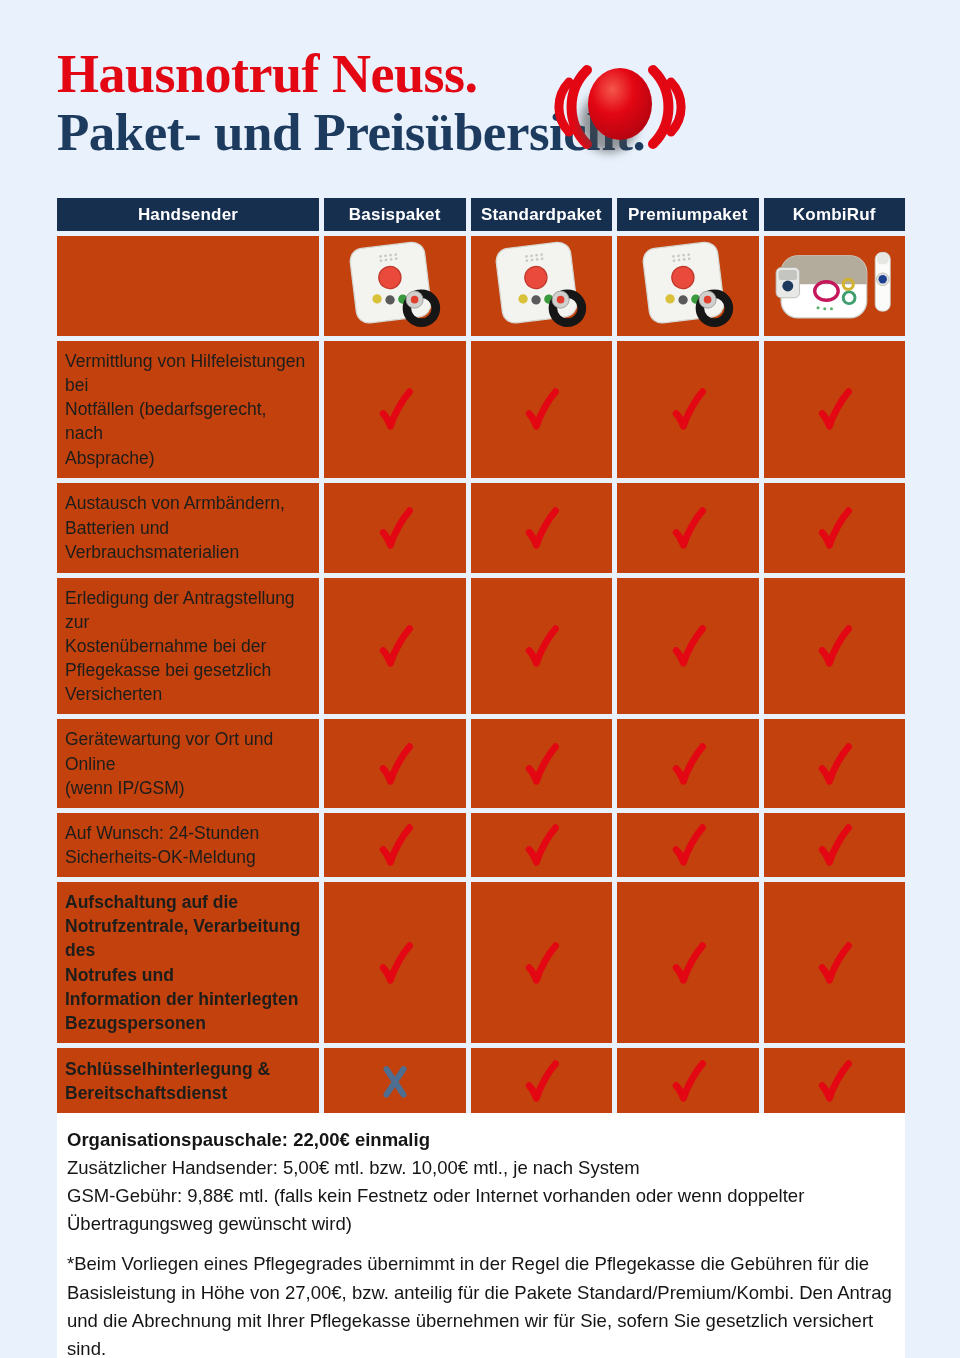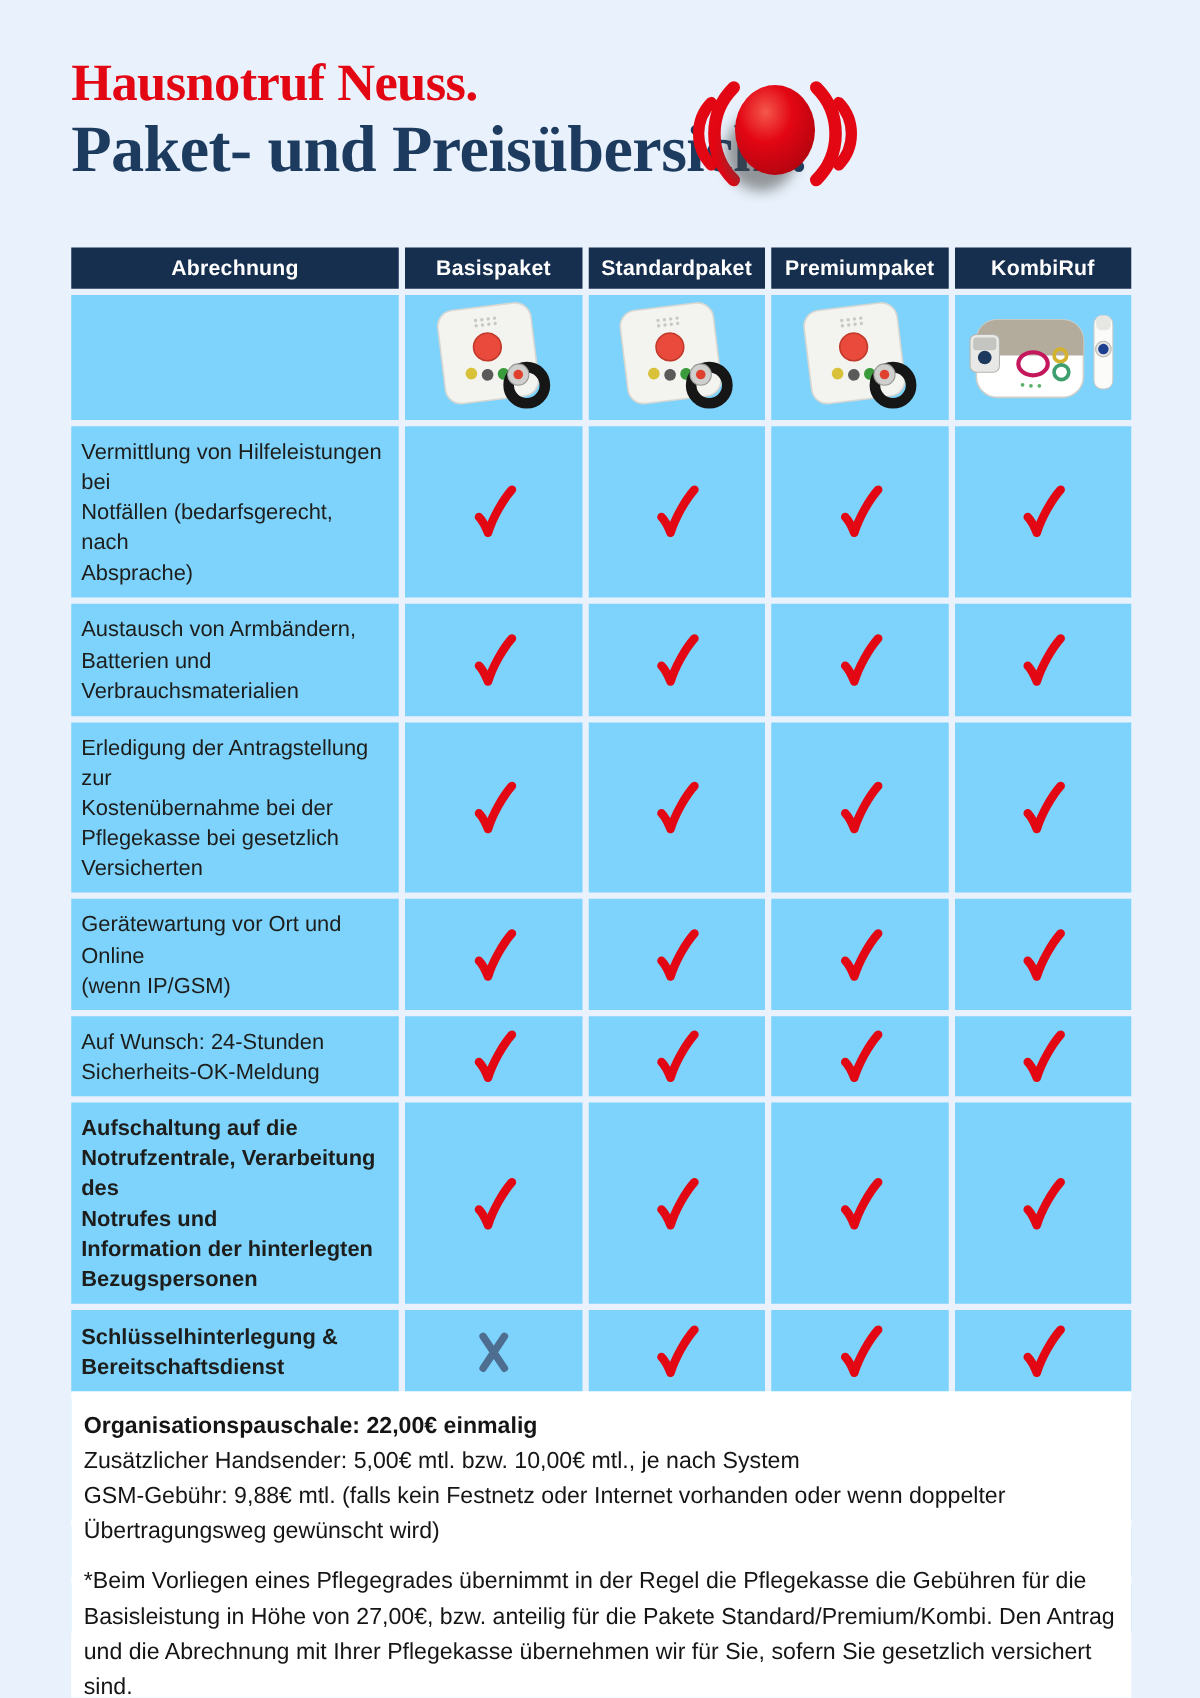--- a/index.html
+++ b/index.html
@@ -10,36 +10,36 @@
     color:#1d1d1b;
     position:relative;
     overflow:hidden;
   }
   .page{position:relative;width:960px;height:1358px;}
 
   
   .brand{position:absolute;left:57px;top:46px;}
   .brand h1{
     margin:0;font-family:"Liberation Serif", serif;font-weight:bold;
-    font-size:42px;line-height:1.04;letter-spacing:-0.5px;color:#e30613;
+    font-size:54px;line-height:1.04;letter-spacing:-0.5px;color:#e30613;
   }
   .brand h2{
     margin:4px 0 0 0;font-family:"Liberation Serif", serif;font-weight:bold;
     font-size:53px;line-height:1.0;letter-spacing:-0.5px;color:#1c3b5e;
   }
   .logo{position:absolute;left:545px;top:52px;width:150px;height:110px;}
 
   
   .table{position:absolute;left:57px;top:198px;width:848px;}
   .trow{
     display:grid;
     grid-template-columns:262px 1fr 1fr 1fr 1fr;
     gap:5px;margin-bottom:5px;
   }
-  .cell{background:#7dd3fc;}
+  .cell{background:#c2410c;}
   .hcell{
     background:#172f4f;color:#ffffff;font-weight:bold;font-size:17px;
     display:flex;align-items:center;justify-content:center;height:33px;
     letter-spacing:0.2px;
   }
   .imgcell{height:100px;display:flex;align-items:center;justify-content:center;}
   .label{
     display:flex;align-items:center;
     padding:8px 10px 8px 8px;
     font-size:17.5px;line-height:1.38;white-space:pre-line;
@@ -88,21 +88,21 @@
       <path d="M126 30 A36 36 0 0 1 126 80" fill="none" stroke="#e30613" stroke-width="9" stroke-linecap="round"></path>
       <path d="M108 18 A52 52 0 0 1 108 92" fill="none" stroke="#e30613" stroke-width="10" stroke-linecap="round"></path>
       <ellipse cx="64" cy="70" rx="29" ry="31" fill="#4a4a4a" opacity="0.55" filter="url(#blurf)"></ellipse>
       <ellipse cx="75" cy="52" rx="32" ry="36" fill="url(#ballg)"></ellipse>
     </svg>
   </div>
 
   <main class="table">
 
     <div class="trow">
-      <div class="hcell">Abrechnung</div>
+      <div class="hcell">Handsender</div>
       <div class="hcell">Basispaket</div>
       <div class="hcell">Standardpaket</div>
       <div class="hcell">Premiumpaket</div>
       <div class="hcell">KombiRuf</div>
     </div>
 
     <div class="trow">
       <div class="cell"></div>
 
       <div class="cell imgcell">

